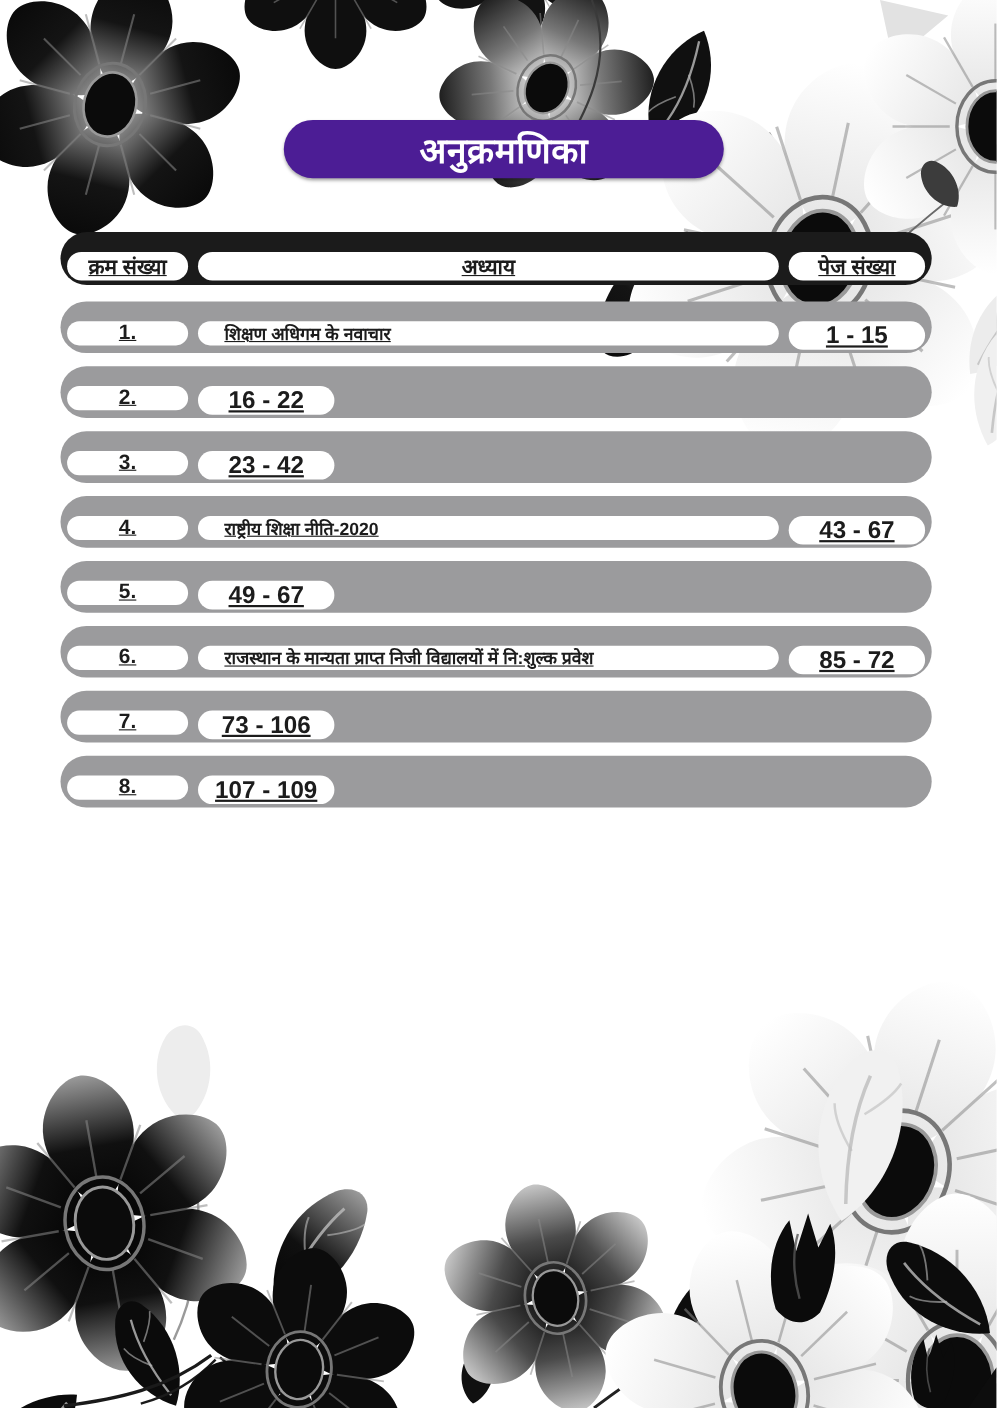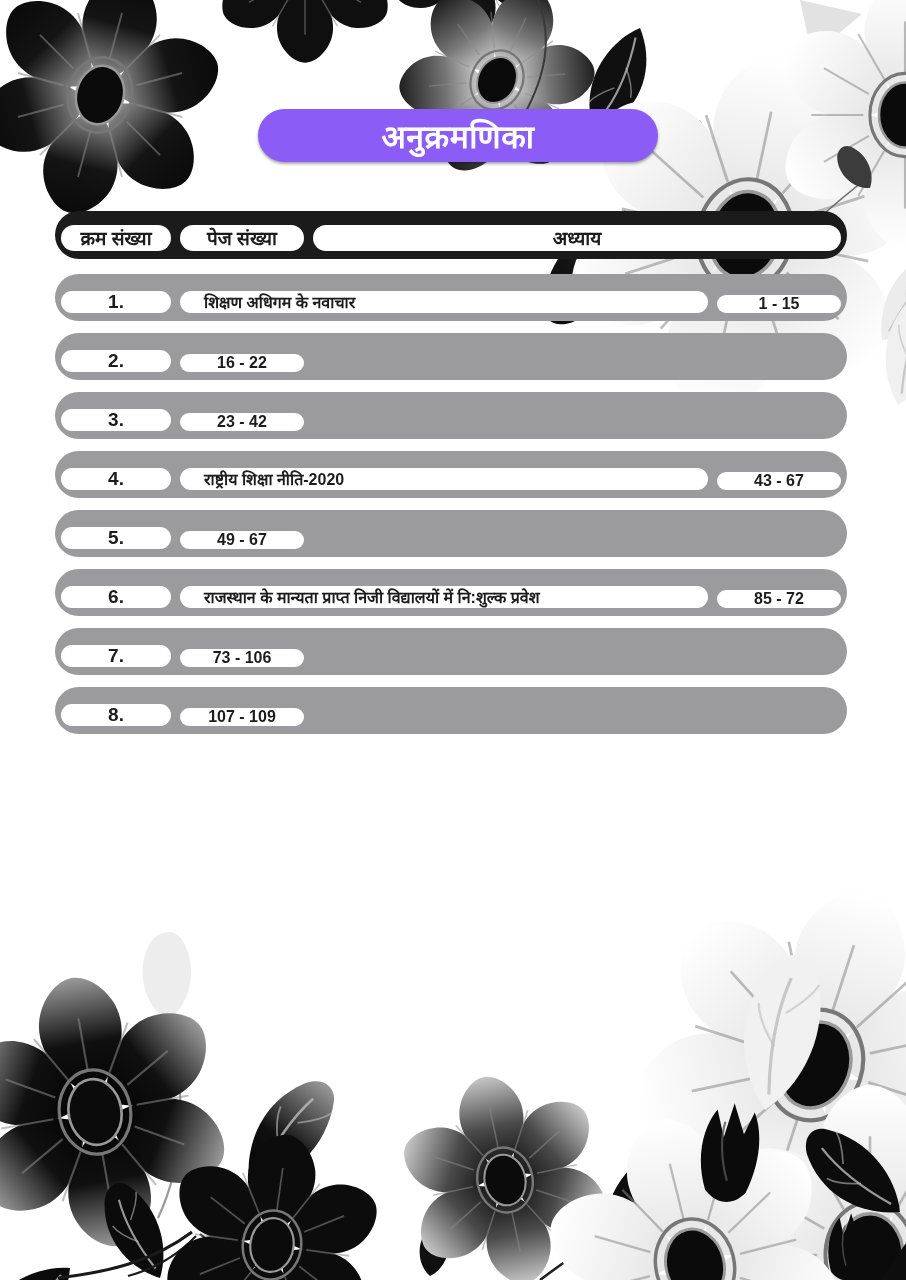--- a/index.html
+++ b/index.html
@@ -9,46 +9,47 @@
     position:relative;
     overflow:hidden;
     font-family:"Liberation Sans","DejaVu Sans",sans-serif;
     color:#1c1c1c;
   }
   .decor{position:absolute;inset:0;width:906px;height:1280px;z-index:0;}
   .content{position:absolute;inset:0;z-index:1;}
 
   .title-pill{
     position:absolute;left:258px;top:109px;width:400px;height:53px;
-    background:#8b5cf6;border-radius:28px;
+    background:#4c1d95;border-radius:28px;
     display:flex;align-items:center;justify-content:center;
     color:#ffffff;font-size:32px;font-weight:700;letter-spacing:.5px;
     box-shadow:0 2px 3px rgba(0,0,0,.35);
   }
 
   .toc{position:absolute;left:55px;top:211px;width:792px;}
 
   .row{
-    display:flex;align-items:flex-end;gap:9px;
+    display:flex;align-items:flex-start;gap:9px;
     box-sizing:border-box;
     border-radius:25px;
-    padding:8px 6px;
+    padding:18px 6px;
     height:48px;
+    text-decoration:underline;
   }
   .row.header{background:#1b1b1b;margin-bottom:15px;}
   .row.data{background:#9b9b9d;margin-bottom:12px;height:47px;}
 
   .cell{
     background:#ffffff;border-radius:20px;
     display:flex;align-items:center;justify-content:center;
     font-weight:700;box-sizing:border-box;
   }
   .cell.serial{width:110px;font-size:19px;}
   .cell.chapter{flex:1;font-size:16px;}
-  .cell.pages{width:124px;font-size:16px;}
+  .cell.pages{width:124px;font-size:22px;}
   .row.header .cell{font-size:19px;}
   .row.data .cell.chapter{justify-content:flex-start;padding-left:24px;}
 </style>
 </head>
 <body>
 
 <svg class="decor" viewBox="0 0 906 1280" xmlns="http://www.w3.org/2000/svg" aria-hidden="true">
   <defs>
     <linearGradient id="gA" x1="0" y1="0" x2="0" y2="1">
       <stop offset="0" stop-color="#0a0a0a"></stop>
@@ -169,22 +170,22 @@
 <div class="content">
 
   <div class="title-pill">
     <span>अनुक्रमणिका</span>
   </div>
 
   <div class="toc">
 
     <div class="row header">
       <div class="cell serial">क्रम संख्या</div>
+      <div class="cell chapter">अध्याय</div>
       <div class="cell pages">पेज संख्या</div>
-      <div class="cell chapter">अध्याय</div>
     </div>
 
     <div class="row data">
       <div class="cell serial">1.</div>
       <div class="cell chapter">शिक्षण अधिगम के नवाचार</div>
       <div class="cell pages">1 - 15</div>
     </div>
 
     <div class="row data">
       <div class="cell serial">2.</div>

